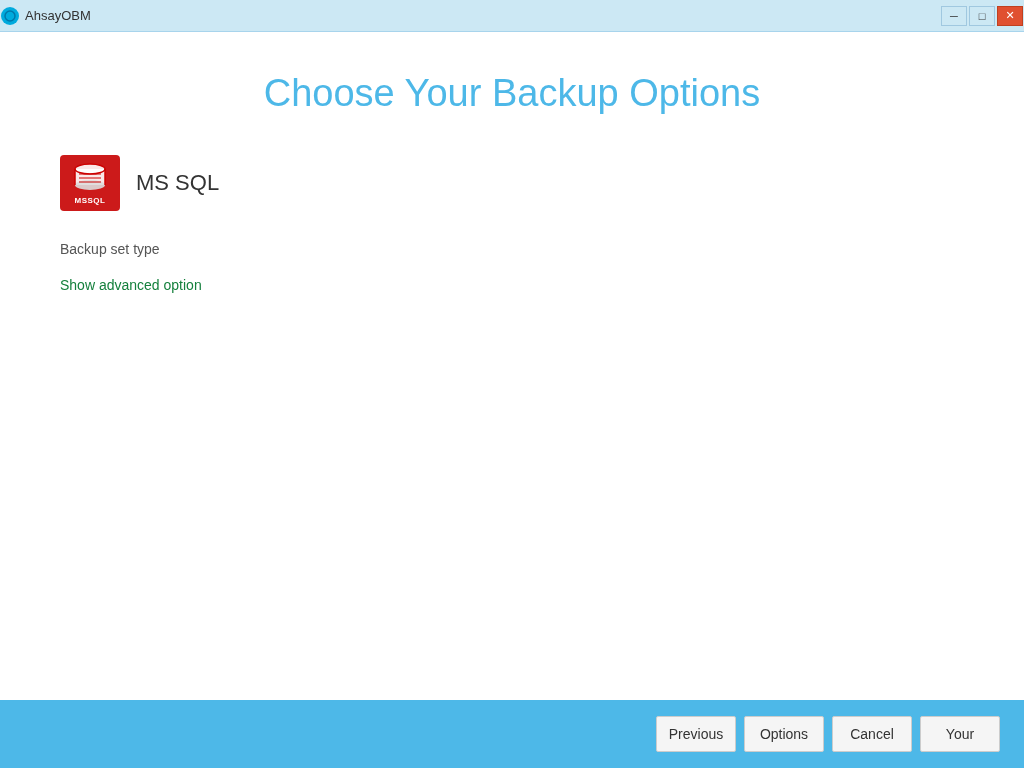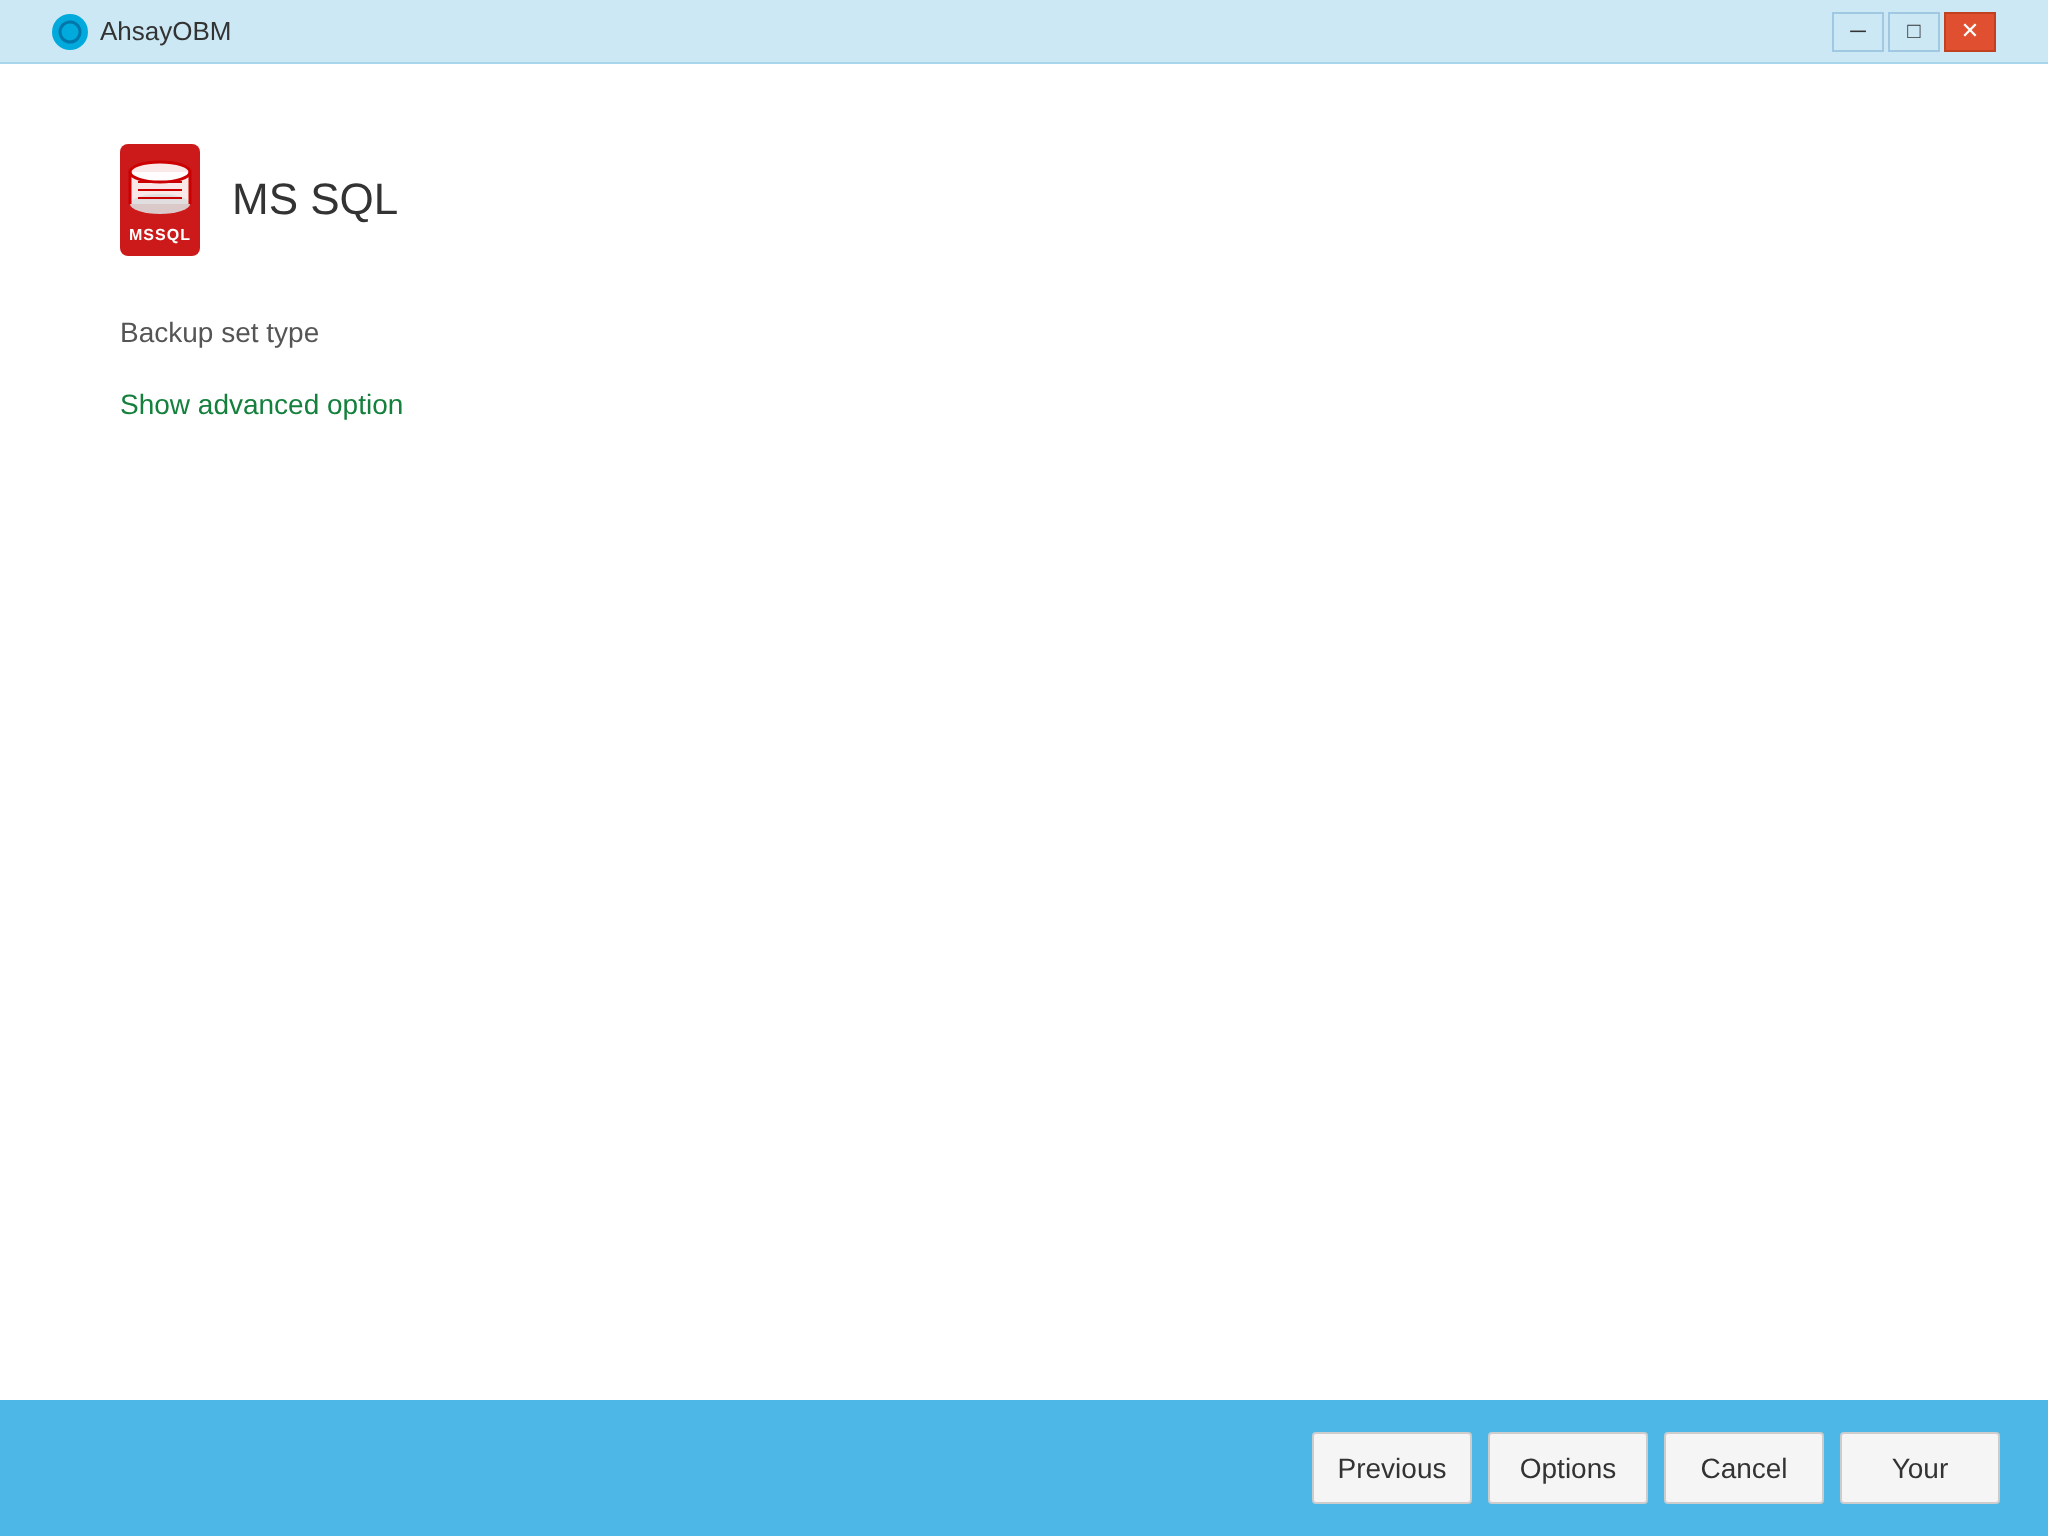--- a/index.html
+++ b/index.html
@@ -18,21 +18,21 @@
       flex-direction: column;
     }
 
     
     .title-bar {
       background: #cce8f4;
       height: 32px;
       display: flex;
       align-items: center;
       justify-content: space-between;
-      padding: 0 26px;
+      padding: 0 1px;
       flex-shrink: 0;
       border-bottom: 1px solid #a8d4ec;
     }
 
     .title-bar-left {
       display: flex;
       align-items: center;
       gap: 6px;
     }
 
@@ -104,21 +104,21 @@
 
     
     .app-header {
       display: flex;
       align-items: center;
       gap: 16px;
       margin-bottom: 30px;
     }
 
     .app-icon {
-      width: 40px;
+      width: 60px;
       height: 56px;
       background: #cc1a1a;
       border-radius: 4px;
       display: flex;
       flex-direction: column;
       align-items: center;
       justify-content: center;
       position: relative;
     }
 
@@ -220,20 +220,21 @@
     <span class="title-bar-title">AhsayOBM</span>
   </div>
   <div class="title-bar-controls">
     <button class="title-bar-btn">─</button>
     <button class="title-bar-btn">□</button>
     <button class="title-bar-btn close-btn">✕</button>
   </div>
 </div>
 
 <div class="main-content">
+  <h1 class="page-title">Choose Your Backup Options</h1>
 
   <div class="content-area">
 
     <div class="app-header">
       <div class="app-icon">
 
         <svg width="38" height="32" viewBox="0 0 38 32">
 
           <ellipse cx="19" cy="7" rx="15" ry="5" fill="#fff" opacity="0.9"></ellipse>
           <rect x="4" y="7" width="30" height="16" fill="#fff" opacity="0.9"></rect>

